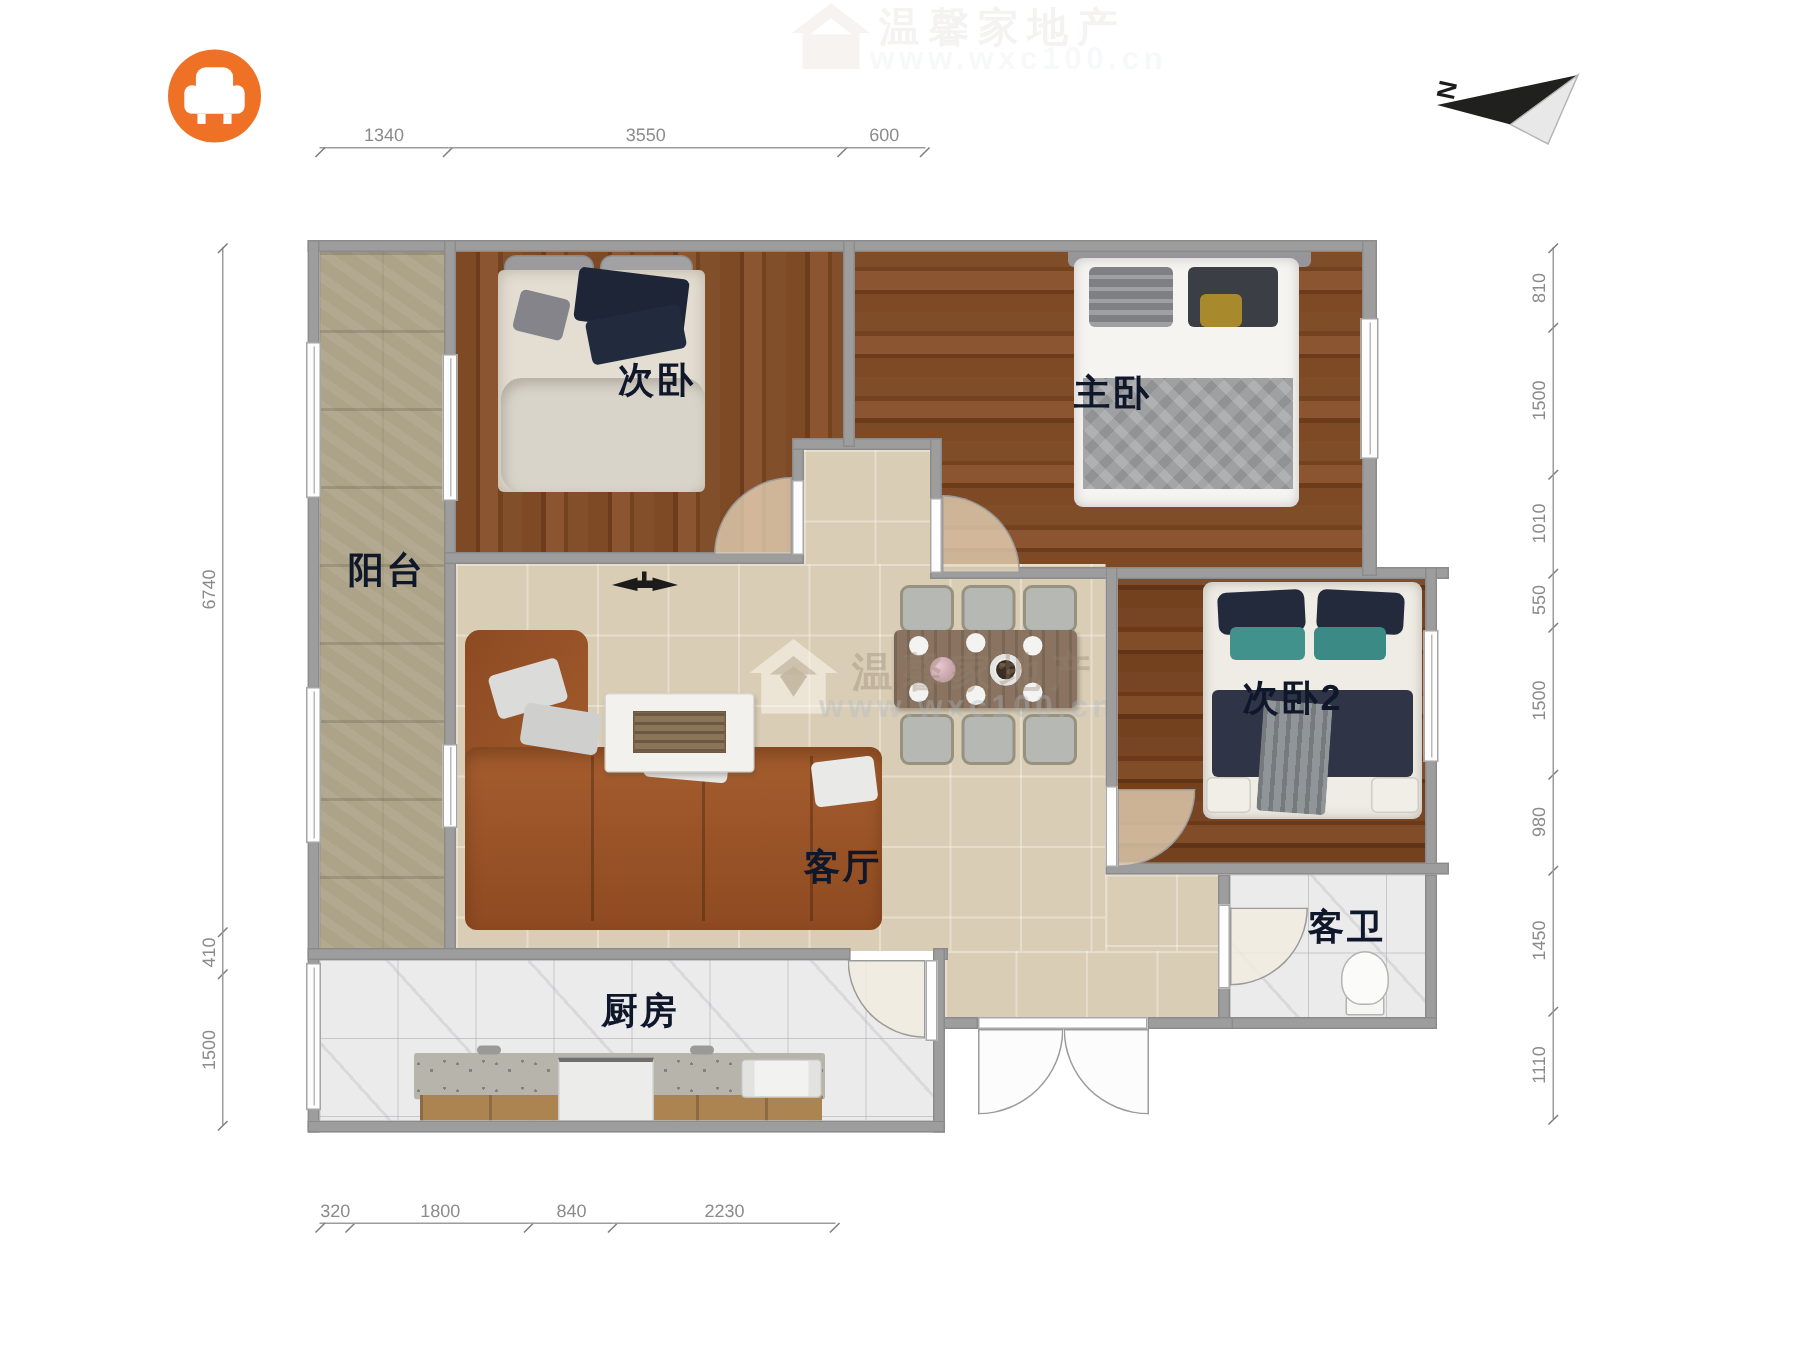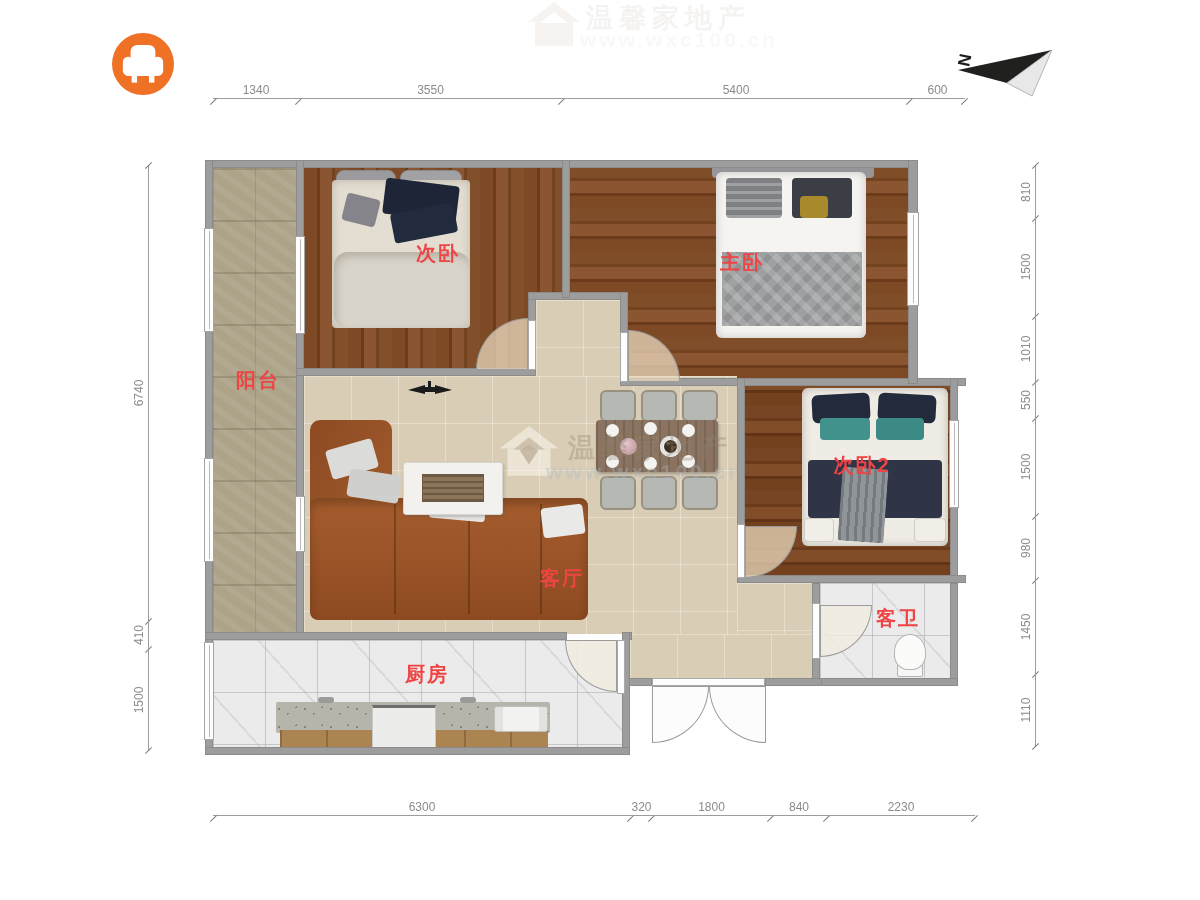--- a/index.html
+++ b/index.html
@@ -33,22 +33,22 @@
   .fan{position:absolute;border:1px solid #9b9b9b;background:rgba(243,236,224,.8);}
   .fan.wood-tint{background:rgba(233,216,190,.75);}
   .window{position:absolute;background:#fdfdfd;border:1px solid #a5a5a5;}
   .window.h-line::after{content:"";position:absolute;left:50%;top:2%;width:1px;height:96%;background:#b9b9b9;}
 
   
   .furn{position:absolute;}
   .r4{border-radius:4px;} .r6{border-radius:6px;} .r8{border-radius:8px;} .r10{border-radius:10px;}
 
   
-  .room-label{position:absolute;transform:translate(-50%,-50%);font-size:20px;font-weight:bold;
-    color:#ef4444;letter-spacing:2px;white-space:nowrap;}
+  .room-label{position:absolute;transform:translate(-50%,-50%);font-size:24px;font-weight:bold;
+    color:#0f172a;letter-spacing:2px;white-space:nowrap;}
   .disclaimer{position:absolute;font-size:17px;font-weight:bold;color:#141414;letter-spacing:1px;}
 
   
   .dim{position:absolute;display:flex;}
   .dim .seg{position:relative;}
   .dim-h .seg{border-bottom:1px solid #9c9c9c;height:14px;}
   .dim-h .seg span{position:absolute;left:0;right:0;bottom:2px;text-align:center;
     font-size:12px;color:#8b8b8b;line-height:1;white-space:nowrap;}
   .dim-h .seg::after{content:"";position:absolute;right:-4px;bottom:-4px;width:9px;height:1px;
     background:#7d7d7d;transform:rotate(-45deg);}
@@ -250,23 +250,20 @@
   <span class="room-label" data-name="room-label-bathroom" style="left:898px;top:618px;">客卫</span>
   <span class="room-label" data-name="room-label-kitchen" style="left:427px;top:674px;">厨房</span>
 
   <div class="dim dim-h" data-name="dimension-top" style="left:213px;top:84px;width:752px;">
     <div class="seg" style="width:86px">
         <span data-name="dim-value">1340</span>
       </div>
     <div class="seg" style="width:263px">
         <span data-name="dim-value">3550</span>
       </div>
-    <div class="seg" style="width:348px">
-        <span data-name="dim-value">5400</span>
-      </div>
     <div class="seg" style="width:55px">
         <span data-name="dim-value">600</span>
       </div>
   </div>
 
   <div class="dim dim-v" data-name="dimension-right" style="left:1021px;top:165px;">
     <div class="seg" style="height:53px">
         <span data-name="dim-value">810</span>
       </div>
     <div class="seg" style="height:98px">
@@ -298,23 +295,20 @@
       </div>
     <div class="seg" style="height:28px">
         <span data-name="dim-value">410</span>
       </div>
     <div class="seg" style="height:101px">
         <span data-name="dim-value">1500</span>
       </div>
   </div>
 
   <div class="dim dim-h" data-name="dimension-bottom" style="left:213px;top:801px;width:762px;">
-    <div class="seg" style="width:418px">
-        <span data-name="dim-value">6300</span>
-      </div>
     <div class="seg" style="width:21px">
         <span data-name="dim-value">320</span>
       </div>
     <div class="seg" style="width:119px">
         <span data-name="dim-value">1800</span>
       </div>
     <div class="seg" style="width:56px">
         <span data-name="dim-value">840</span>
       </div>
     <div class="seg" style="width:148px">

